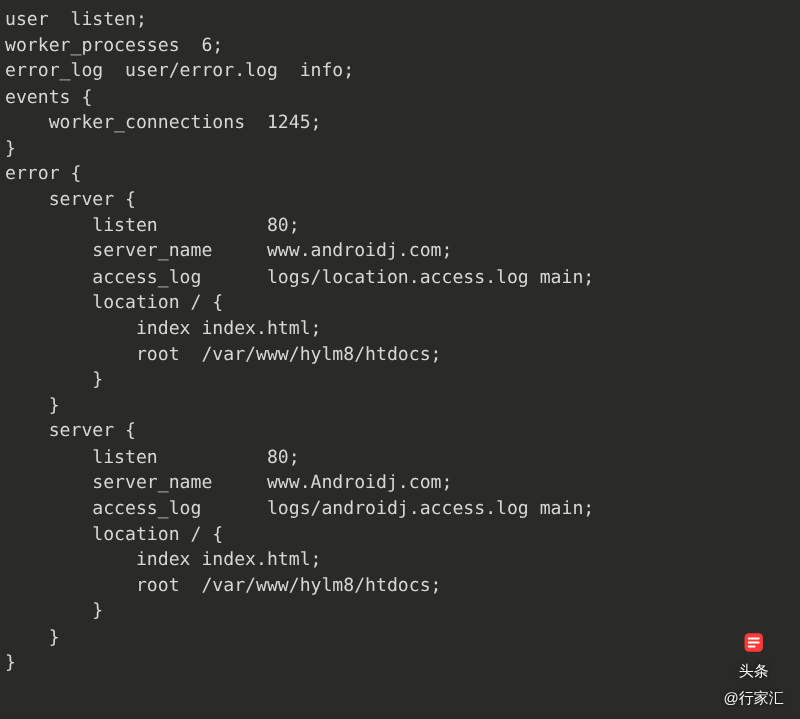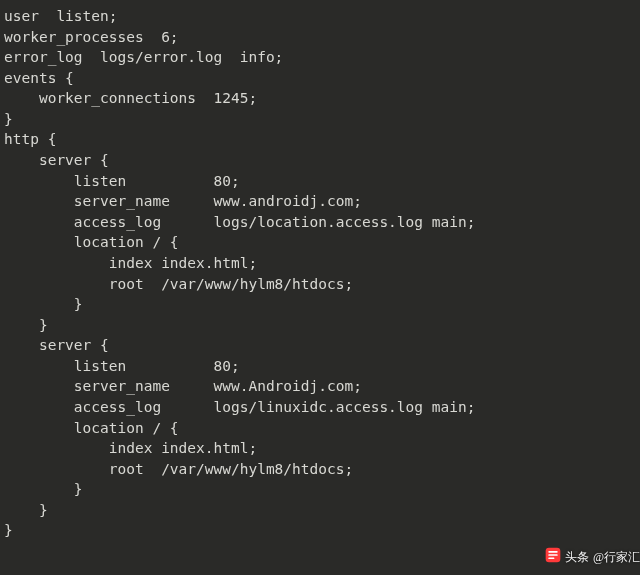--- a/index.html
+++ b/index.html
@@ -15,59 +15,60 @@
     position: relative;
   }
   pre {
     margin: 0;
     padding: 6px 4px;
     white-space: pre;
     line-height: 1.42;
   }
   .watermark {
     position: absolute;
-    right: 0;
+    right: 13px;
     bottom: 8px;
     display: flex;
     align-items: center;
     gap: 4px;
-    font-family: Liberation Serif, serif;
+    font-family: Liberation Sans, sans-serif;
     font-size: 12px;
     color: #f5f5f5;
     text-shadow: 0 0 3px rgba(0,0,0,0.8);
     pointer-events: none;
+    flex-direction: column;
   }
   .watermark svg {
     width: 16px;
     height: 16px;
   }
 </style>
 </head>
 <body>
 
 <pre><span>user  listen;</span>
 <span>worker_processes  6;</span>
-<span>error_log  logs/error.log  info;</span>
+<span>error_log  user/error.log  info;</span>
 <span>events {</span>
 <span>    worker_connections  1245;</span>
 <span>}</span>
-<span>http {</span>
+<span>error {</span>
 <span>    server {</span>
 <span>        listen          80;</span>
 <span>        server_name     www.androidj.com;</span>
 <span>        access_log      logs/location.access.log main;</span>
 <span>        location / {</span>
 <span>            index index.html;</span>
 <span>            root  /var/www/hylm8/htdocs;</span>
 <span>        }</span>
 <span>    }</span>
 <span>    server {</span>
 <span>        listen          80;</span>
 <span>        server_name     www.Androidj.com;</span>
-<span>        access_log      logs/linuxidc.access.log main;</span>
+<span>        access_log      logs/androidj.access.log main;</span>
 <span>        location / {</span>
 <span>            index index.html;</span>
 <span>            root  /var/www/hylm8/htdocs;</span>
 <span>        }</span>
 <span>    }</span>
 <span>}</span></pre>
 
 <div class="watermark">
   <span>
     <svg viewBox="0 0 24 24">

